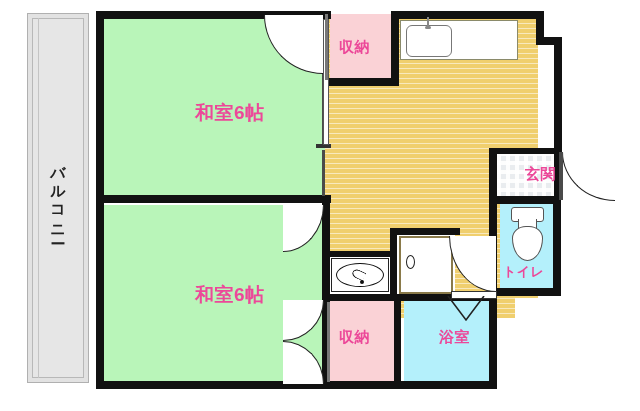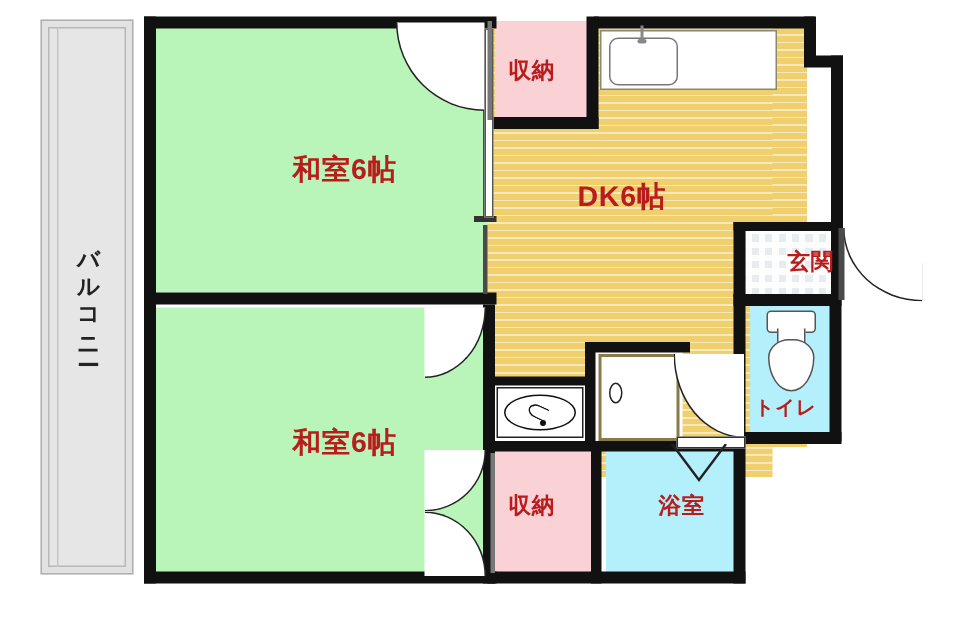--- a/index.html
+++ b/index.html
@@ -22,21 +22,21 @@
         repeating-linear-gradient(to right,rgba(255,255,255,.9) 0 4px,rgba(0,0,0,0) 4px 9px),
         repeating-linear-gradient(to bottom,rgba(255,255,255,.9) 0 4px,rgba(0,0,0,0) 4px 9px);}
   .white{background:#ffffff;}
   .balcony{background:#e2e2e2;border:1px solid #b0b0b0;}
 
   
   .wall{position:absolute;background:#111111;}
   .thin{position:absolute;background:#4a4a4a;}
 
   
-  .lbl{position:absolute;color:#b91c1c;font-weight:bold;white-space:nowrap;
+  .lbl{position:absolute;color:#ec4899;font-weight:bold;white-space:nowrap;
        letter-spacing:.5px;}
   .lbl-room{font-size:19px;margin-left:31px;}
   .lbl-dk{font-size:19px;}
   .lbl-sm{font-size:15px;}
   .lbl-xs{font-size:13px;}
   .vert{writing-mode:vertical-rl;text-orientation:upright;
         font-size:15px;letter-spacing:3px;color:#222;}
 
   
   .fix{position:absolute;box-sizing:border-box;}
@@ -171,20 +171,19 @@
   <div class="thin" style="left:559px;top:152px;width:4px;height:48px;"></div>
 
   <div class="slide" style="left:323px;top:19px;width:4px;height:124px;"></div>
 
   <div class="thin" style="left:325px;top:14px;width:3px;height:66px;background:#777;"></div>
 
   <div class="thin" style="left:327px;top:302px;width:3px;height:80px;background:#777;"></div>
 
   <div class="lbl lbl-room" style="left:164px;top:100px;">和室6帖</div>
   <div class="lbl lbl-room" style="left:164px;top:282px;">和室6帖</div>
-  <div class="lbl lbl-dk" style="left:385px;top:118px;">DK6帖</div>
   <div class="lbl lbl-sm" style="left:339px;top:38px;">収納</div>
   <div class="lbl lbl-sm" style="left:339px;top:328px;">収納</div>
   <div class="lbl lbl-sm" style="left:525px;top:165px;">玄関</div>
   <div class="lbl lbl-xs" style="left:503px;top:263px;">トイレ</div>
   <div class="lbl lbl-sm" style="left:439px;top:328px;">浴室</div>
 
 </div>
 
 </body></html>

